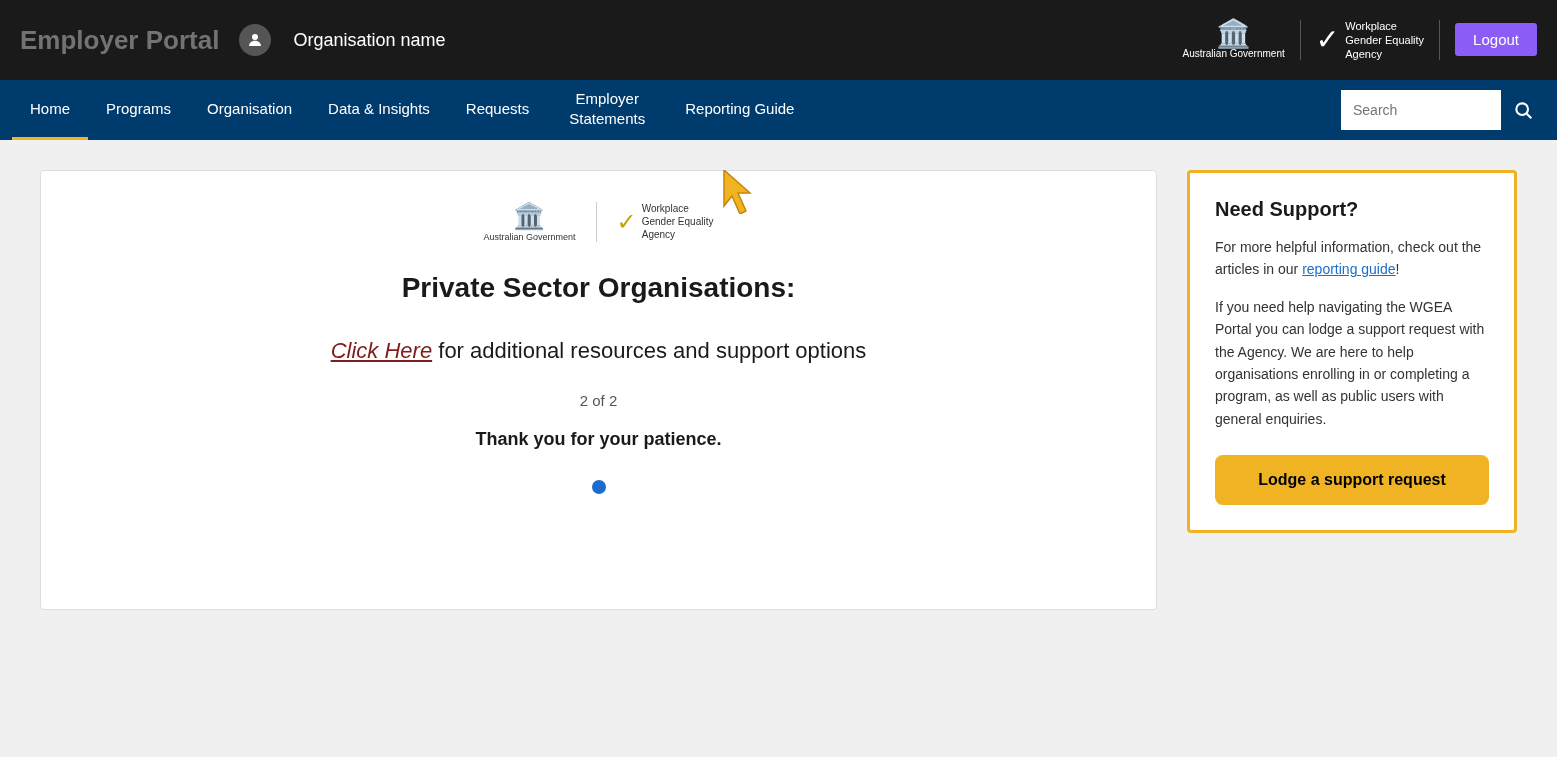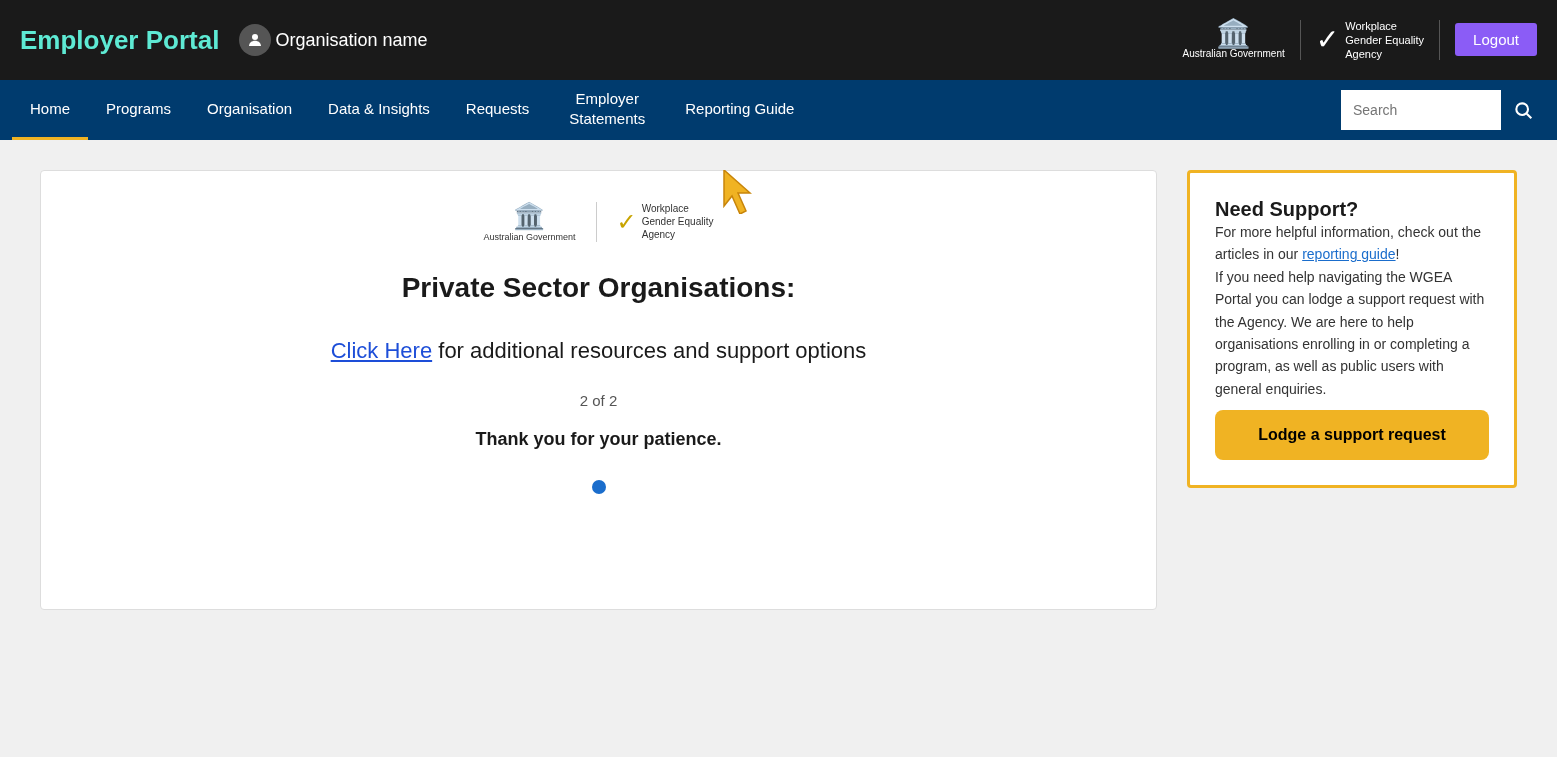--- a/index.html
+++ b/index.html
@@ -8,29 +8,29 @@
     
     .top-header {
       background: #1a1a1a;
       display: flex;
       align-items: center;
       padding: 0 20px;
       height: 80px;
       gap: 20px;
     }
     .portal-title {
-      color: #5eead4;
+      color: #737373;
       font-size: 26px;
       font-weight: bold;
       flex: 0 0 auto;
     }
     .org-name-area {
       display: flex;
       align-items: center;
-      gap: 4px;
+      gap: 22px;
       flex: 1;
     }
     .user-icon-top {
       width: 32px;
       height: 32px;
       border-radius: 50%;
       background: #555;
       display: flex;
       align-items: center;
       justify-content: center;
@@ -226,22 +226,23 @@
       text-align: center;
       margin-bottom: 30px;
     }
     .slide-body {
       font-size: 22px;
       text-align: center;
       color: #1a1a1a;
       line-height: 1.5;
     }
     .slide-body a {
-      color: #1d4ed8;
+      color: #7f1d1d;
       text-decoration: underline;
+      font-style: italic;
     }
     .slide-counter {
       margin-top: 25px;
       font-size: 15px;
       color: #555;
       text-align: center;
     }
     .slide-thank {
       margin-top: 20px;
       font-size: 18px;
@@ -264,21 +265,21 @@
 
     
     .support-card {
       flex: 0 0 330px;
       background: white;
       border: 3px solid #f0b323;
       border-radius: 4px;
       padding: 25px;
       display: flex;
       flex-direction: column;
-      gap: 0;
+      gap: 15px;
       align-self: flex-start;
     }
     .support-title {
       font-size: 20px;
       font-weight: bold;
       color: #1a1a1a;
     }
     .support-text {
       font-size: 14px;
       color: #333;

